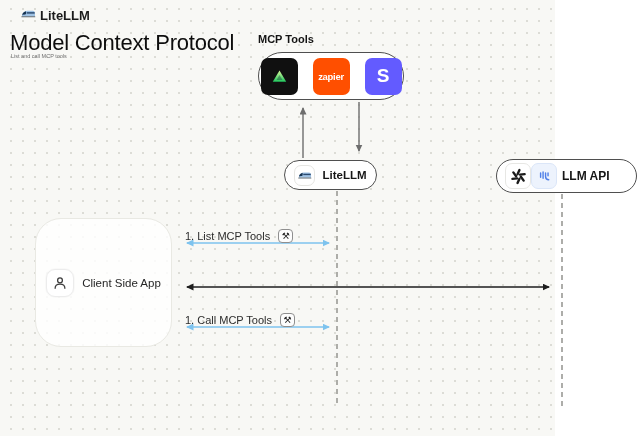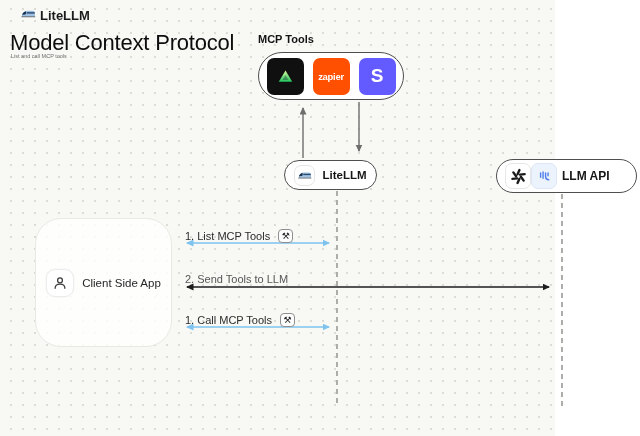--- a/index.html
+++ b/index.html
@@ -21,21 +21,21 @@
   }
   .abs{position:absolute;}
   
   .brand-row{left:20px;top:6px;display:flex;align-items:center;gap:4px;}
   .brand-name{font-size:13px;font-weight:700;color:var(--text-dark);}
   .page-title{left:10px;top:30px;font-size:22px;font-weight:400;color:#0d0d0d;letter-spacing:-0.2px;}
   .page-subtitle{left:11px;top:53px;font-size:5.5px;color:#6f6f6f;}
   
   .mcp-label{left:258px;top:33px;width:146px;text-align:left;font-size:11px;font-weight:600;color:#141414;}
   .mcp-pill{left:258px;top:52px;width:146px;height:48px;border:1.5px solid var(--pill-border-dark);
-    border-radius:26px;background:#fff;display:flex;align-items:center;justify-content:center;gap:9px;}
+    border-radius:26px;background:#fff;display:flex;align-items:center;justify-content:center;gap:15px;}
   .tool-sq{width:37px;height:37px;border-radius:7px;display:flex;align-items:center;justify-content:center;}
   .tool-sq.black{background:var(--tool-black);}
   .tool-sq.orange{background:var(--zapier-orange);}
   .tool-sq.purple{background:var(--stripe-purple);}
   .zapier-word{color:#fff;font-size:9.5px;font-weight:700;letter-spacing:-0.3px;}
   .stripe-letter{color:#fff;font-size:19px;font-weight:700;}
   
   .litellm-pill{left:284px;top:160px;width:93px;height:30px;border:1.5px solid var(--pill-border-dark);
     border-radius:16px;background:#fff;display:flex;align-items:center;justify-content:center;gap:7px;}
   .mini-sq{width:21px;height:21px;border:1px solid #e5e5e2;border-radius:7px;background:#fff;
@@ -180,21 +180,18 @@
         <path d="M5.5 19 C5.5 15 8 13.5 12 13.5 C16 13.5 18.5 15 18.5 19"></path>
       </svg>
     </span>
     <span class="client-label">Client Side App</span>
   </div>
 
   <div class="abs msg msg1">
     <span>1. List MCP Tools</span>
     <span class="tool-badge">⚒</span>
   </div>
-  <div class="abs msg msg2 gray">
-    <span>2. Send Tools to LLM</span>
-  </div>
   <div class="abs msg msg3">
     <span>1. Call MCP Tools</span>
     <span class="tool-badge">⚒</span>
   </div>
 
 </div>
 
 </body></html>

